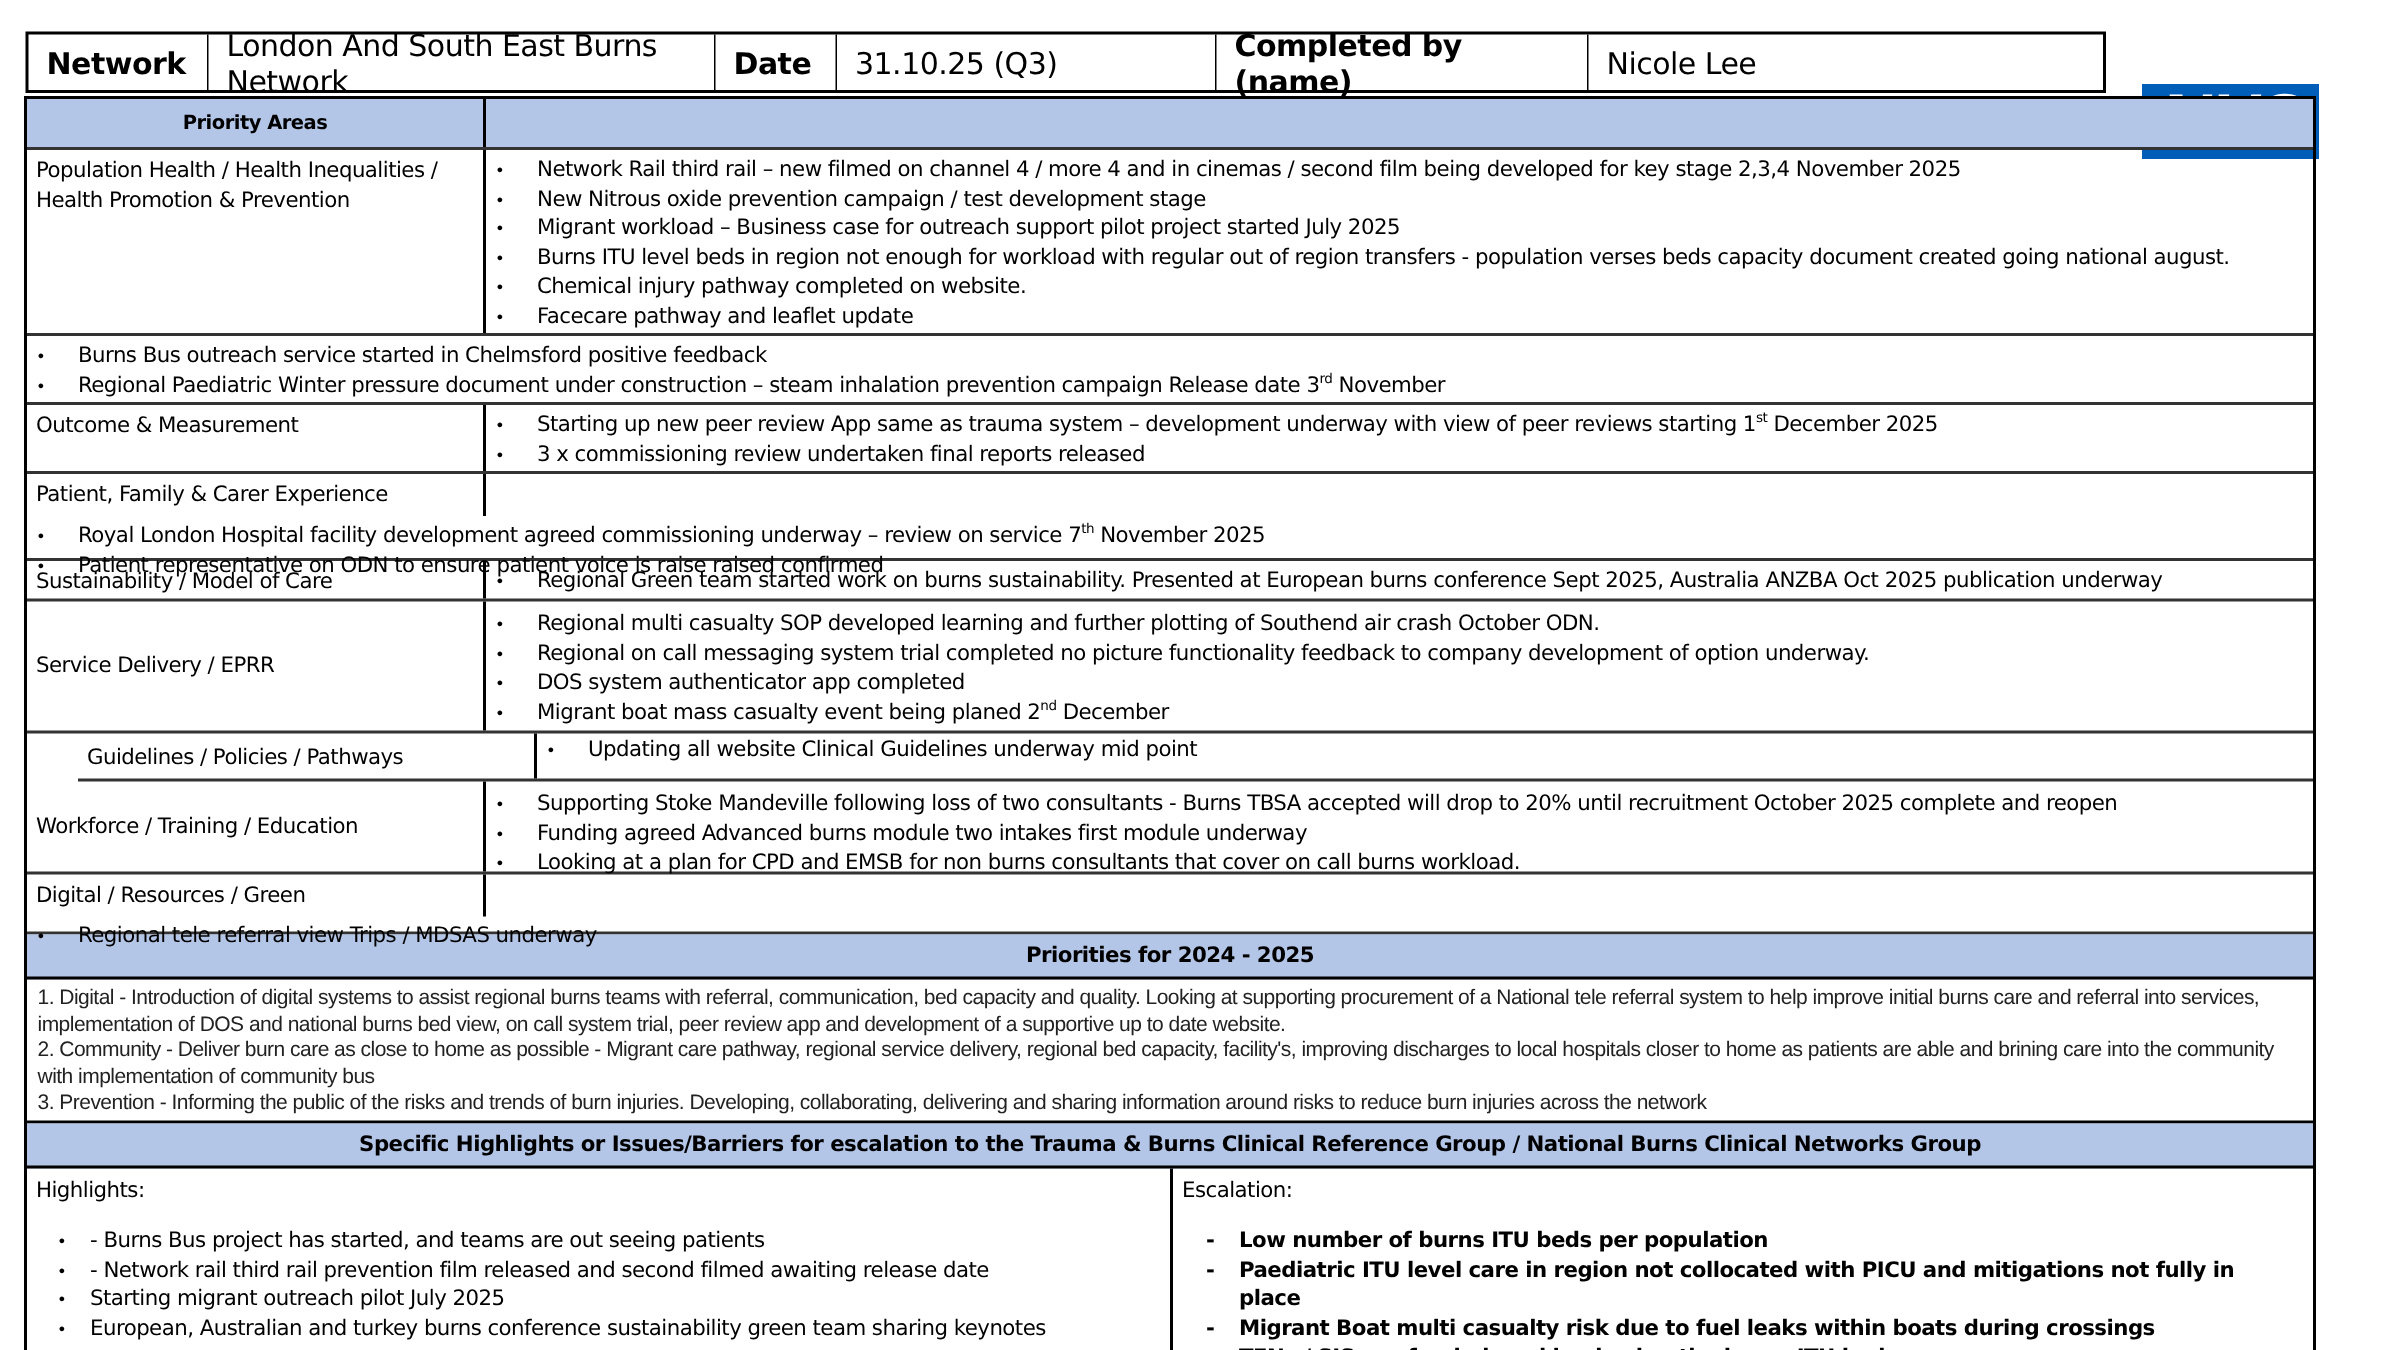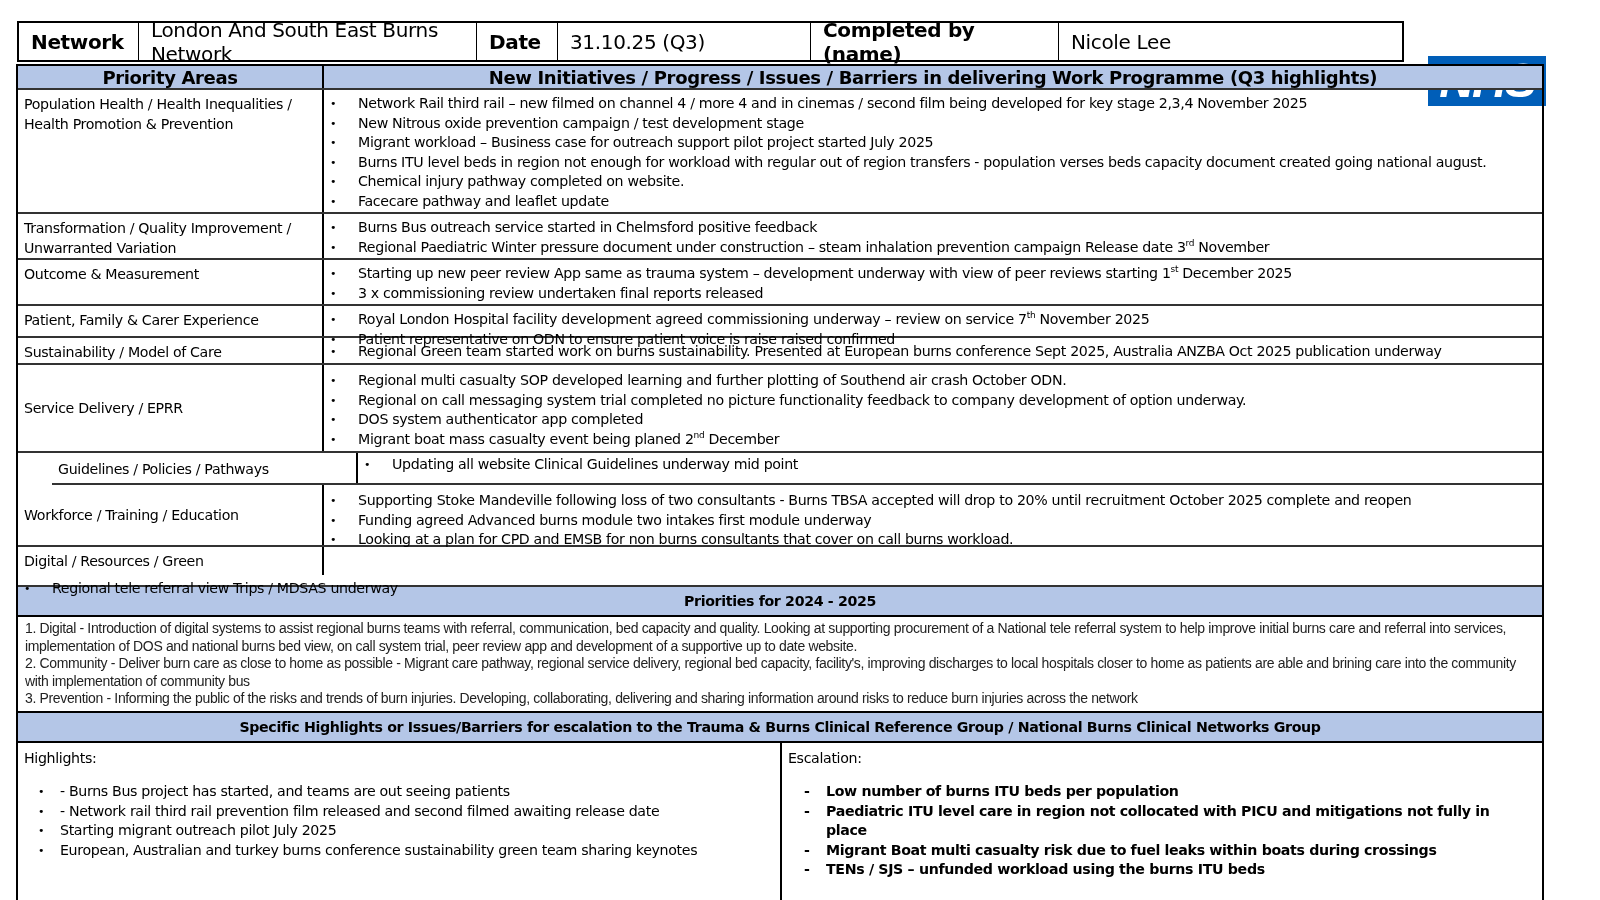--- a/index.html
+++ b/index.html
@@ -17,22 +17,22 @@
 
   .nhs { position:absolute; left:1428px; top:16px; width:118px; height:50px;
          background:#005eb8; color:#fff; font-weight:bold; font-style:italic;
          font-size:48px; line-height:50px; text-align:center; letter-spacing:-2px;
          font-family:"Liberation Sans", sans-serif;margin-top:40px; }
 
   
   .main { position:absolute; left:16px; top:64px; width:1528px;
           border-left:2px solid #000; border-right:2px solid #000; box-sizing:border-box; }
   .row { display:flex; border-bottom:2px solid #333; box-sizing:border-box; }
-  .hdr { background:#b4c6e7; font-weight:bold; height:26px; align-items:center;
-         border-top:2px solid #000; font-size:18px; }
+  .hdr { background:#b4c6e7; font-weight:bold; height:36px; align-items:center;
+         border-top:2px solid #000; font-size:13px; }
   .hdr .l { width:306px; text-align:center; border-right:2px solid #000; height:100%;
             display:flex; align-items:center; justify-content:center; box-sizing:border-box; }
   .hdr .r { flex:1; text-align:center; }
   .area { width:306px; border-right:2px solid #000; padding:4px 6px; box-sizing:border-box;
           line-height:20px; }
   .area.mid { display:flex; align-items:center; }
   .items { flex:1; padding:4px 0 2px 6px; line-height:19.5px; }
   .items ul { margin:0; padding:0; list-style:none; }
   .items li { position:relative; padding-left:28px; }
   .items li::before { content:"\2022"; position:absolute; left:0; font-size:11px; }
@@ -65,55 +65,53 @@
   <div class="c" style="width:253px">31.10.25 (Q3)</div>
   <div class="c b" style="width:248px">Completed by (name)</div>
   <div class="c" style="flex:1">Nicole Lee</div>
 </div>
 
 <div class="nhs">NHS</div>
 
 <div class="main cal">
   <div class="row hdr">
     <div class="l">Priority Areas</div>
-    <div class="r">New Initiatives / Progress / Issues / Barriers in delivering Work Programme (Q3 highlights)</div>
   </div>
   <div id="rows">
       <div class="row" style="height: 124px;">
         <div class="area">Population Health / Health Inequalities / Health Promotion &amp; Prevention</div>
         <div class="items">
           <ul>
             <li>Network Rail third rail – new filmed on channel 4 / more 4 and in cinemas / second film being developed for key stage 2,3,4 November 2025</li>
             <li>New Nitrous oxide prevention campaign / test development stage</li>
             <li>Migrant workload – Business case for outreach support pilot project started July 2025</li>
             <li>Burns ITU level beds in region not enough for workload with regular out of region transfers - population verses beds capacity document created going national august.</li>
             <li>Chemical injury pathway completed on website.</li>
             <li>Facecare pathway and leaflet update</li>
           </ul>
         </div>
       </div>
       <div class="row" style="height: 46px;">
-        <div class="area">Transformation / Quality Improvement / Unwarranted Variation</div>
         <div class="items">
           <ul>
             <li>Burns Bus outreach service started in Chelmsford positive feedback</li>
             <li>Regional Paediatric Winter pressure document under construction – steam inhalation prevention campaign Release date 3<sup>rd</sup> November</li>
           </ul>
         </div>
       </div>
       <div class="row" style="height: 46px;">
         <div class="area">Outcome &amp; Measurement</div>
         <div class="items">
           <ul>
             <li>Starting up new peer review App same as trauma system – development underway with view of peer reviews starting 1<sup>st</sup> December 2025</li>
             <li>3 x commissioning review undertaken final reports released</li>
           </ul>
         </div>
       </div>
-      <div class="row" style="height: 32px;">
+      <div class="row" style="height: 58px; flex-direction: column;">
         <div class="area">Patient, Family &amp; Carer Experience</div>
         <div class="items">
           <ul>
             <li>Royal London Hospital facility development agreed commissioning underway – review on service 7<sup>th</sup> November 2025</li>
             <li>Patient representative on ODN to ensure patient voice is raise raised confirmed</li>
           </ul>
         </div>
       </div>
       <div class="row" style="height: 27px;">
         <div class="area">Sustainability / Model of Care</div>

